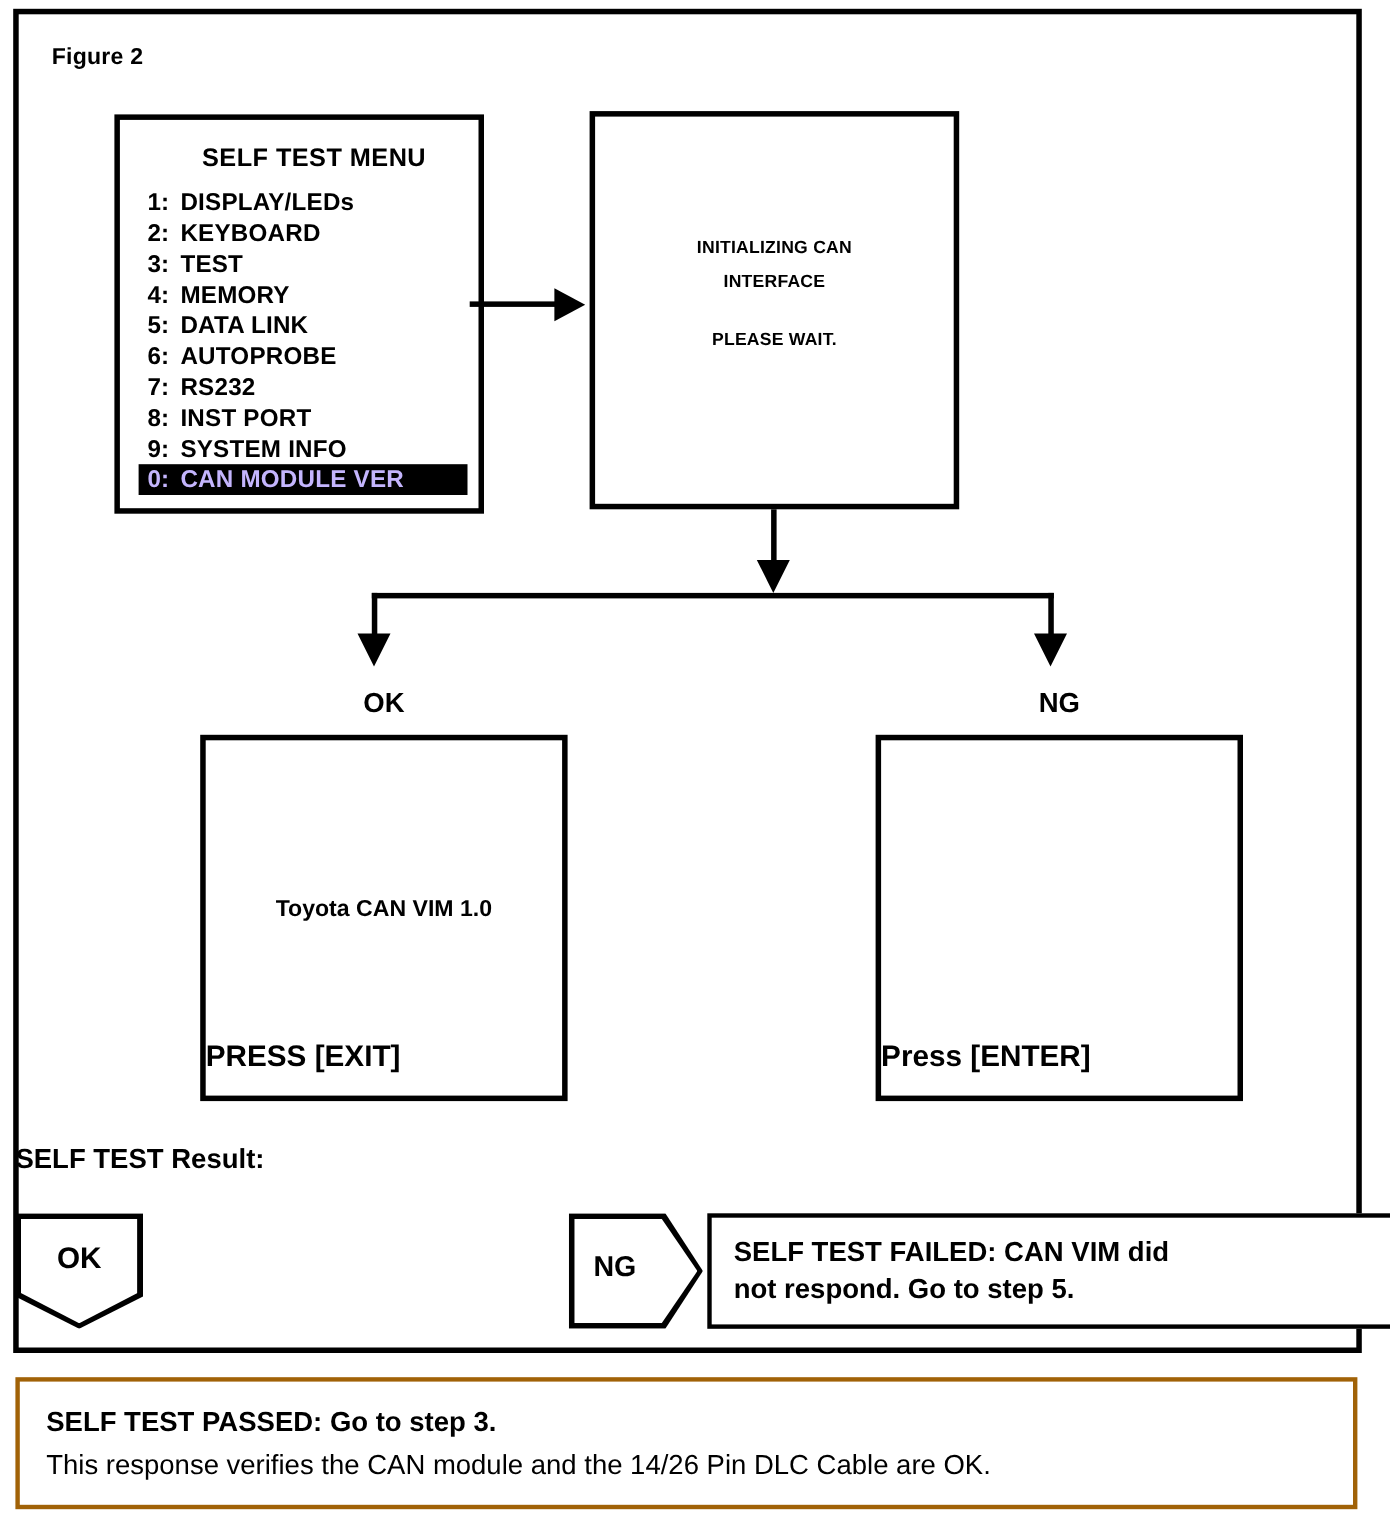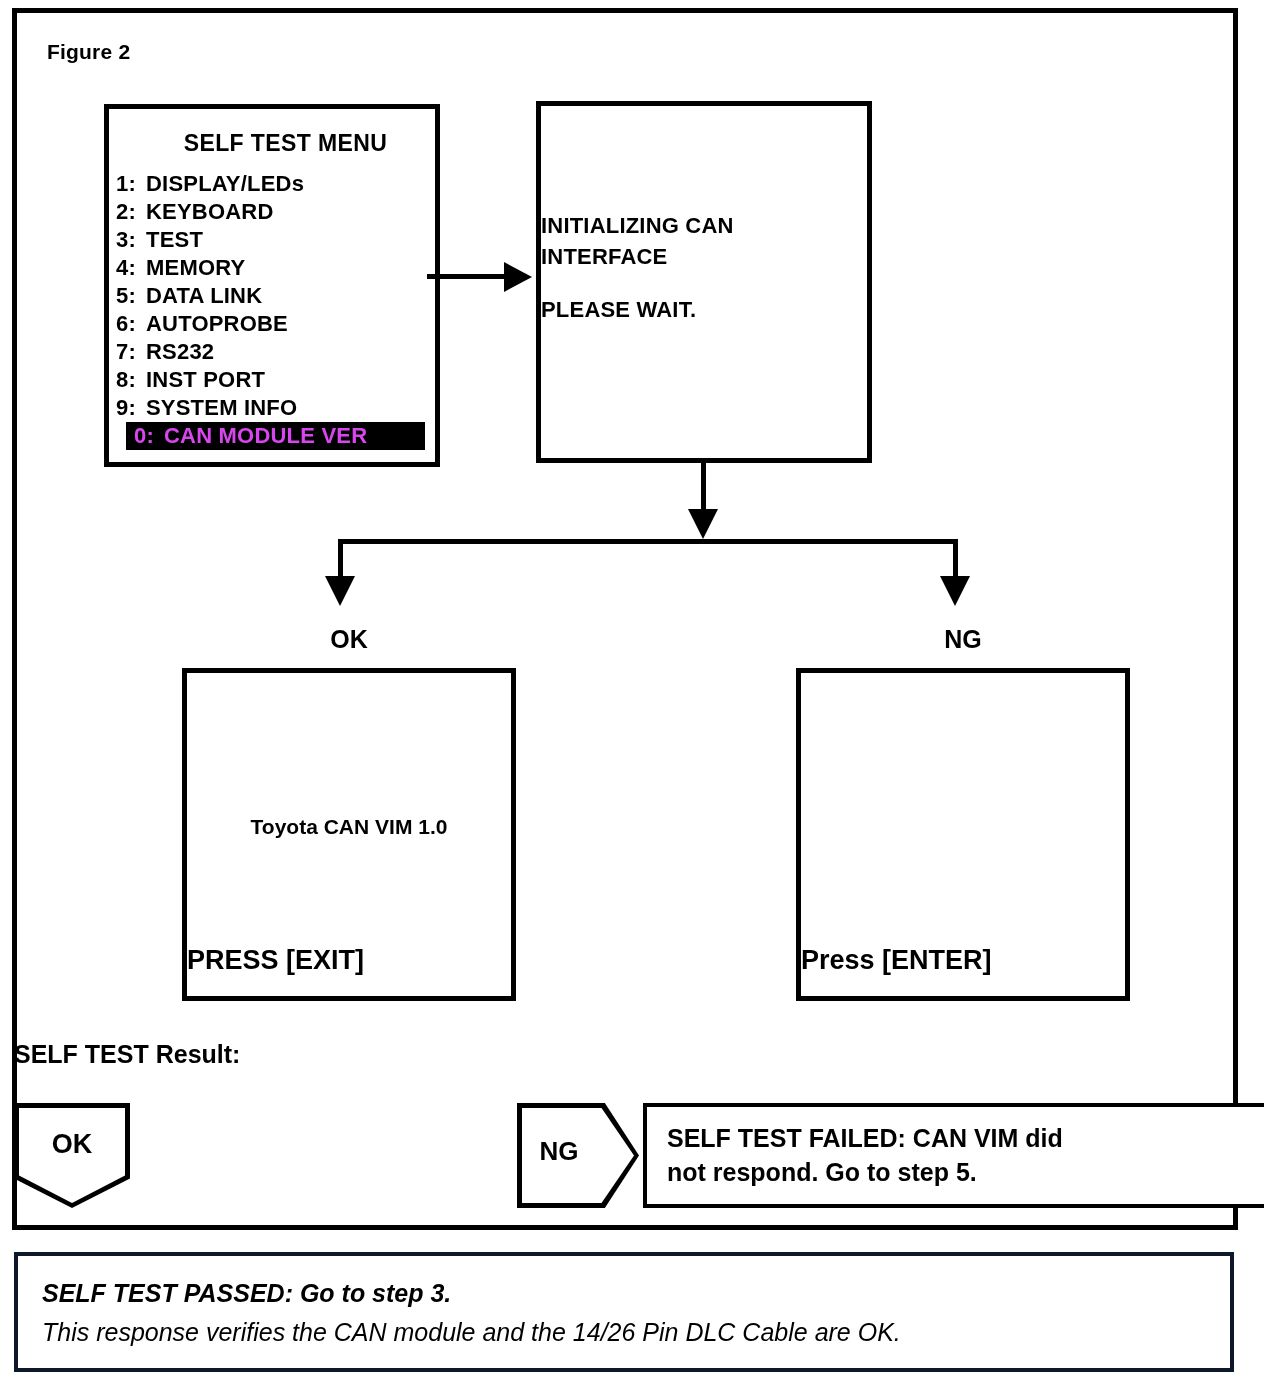--- a/index.html
+++ b/index.html
@@ -70,27 +70,27 @@
     left: 0;
     right: 0;
     top: 61px;
   }
   .menu-item {
     position: relative;
     height: 28px;
     line-height: 28px;
     font-size: 22px;
     font-weight: bold;
-    padding-left: 7px;
+    padding-left: 25px;
     white-space: nowrap;
     letter-spacing: 0.2px;
   }
   .menu-item.selected {
     background: #000;
-    color: #d946ef;
+    color: #c4b5fd;
     margin-left: 17px;
     padding-left: 8px;
     margin-right: 10px;
     z-index: 2;
   }
   .menu-item .num {
     display: inline-block;
     min-width: 30px;
   }
 
@@ -99,22 +99,22 @@
     left: 519px;
     top: 88px;
     width: 336px;
     height: 362px;
   }
   .can-text {
     position: absolute;
     left: 0;
     right: 0;
     top: 104px;
-    text-align: left;
-    font-size: 22px;
+    text-align: center;
+    font-size: 16px;
     font-weight: bold;
     line-height: 31px;
     letter-spacing: 0.2px;
   }
   .can-text .spacer {
     display: block;
     height: 22px;
   }
 
   
@@ -276,24 +276,23 @@
     font-weight: bold;
     line-height: 34px;
   }
 
   .pass-box {
     position: absolute;
     left: 14px;
     top: 1252px;
     width: 1220px;
     height: 120px;
-    border: 4px solid #0f172a;
+    border: 4px solid #a16207;
     box-sizing: border-box;
     background: #fff;
-    font-style: italic;
   }
   .pass-line1 {
     position: absolute;
     left: 24px;
     top: 23px;
     font-size: 25px;
     font-weight: bold;
   }
   .pass-line2 {
     position: absolute;

